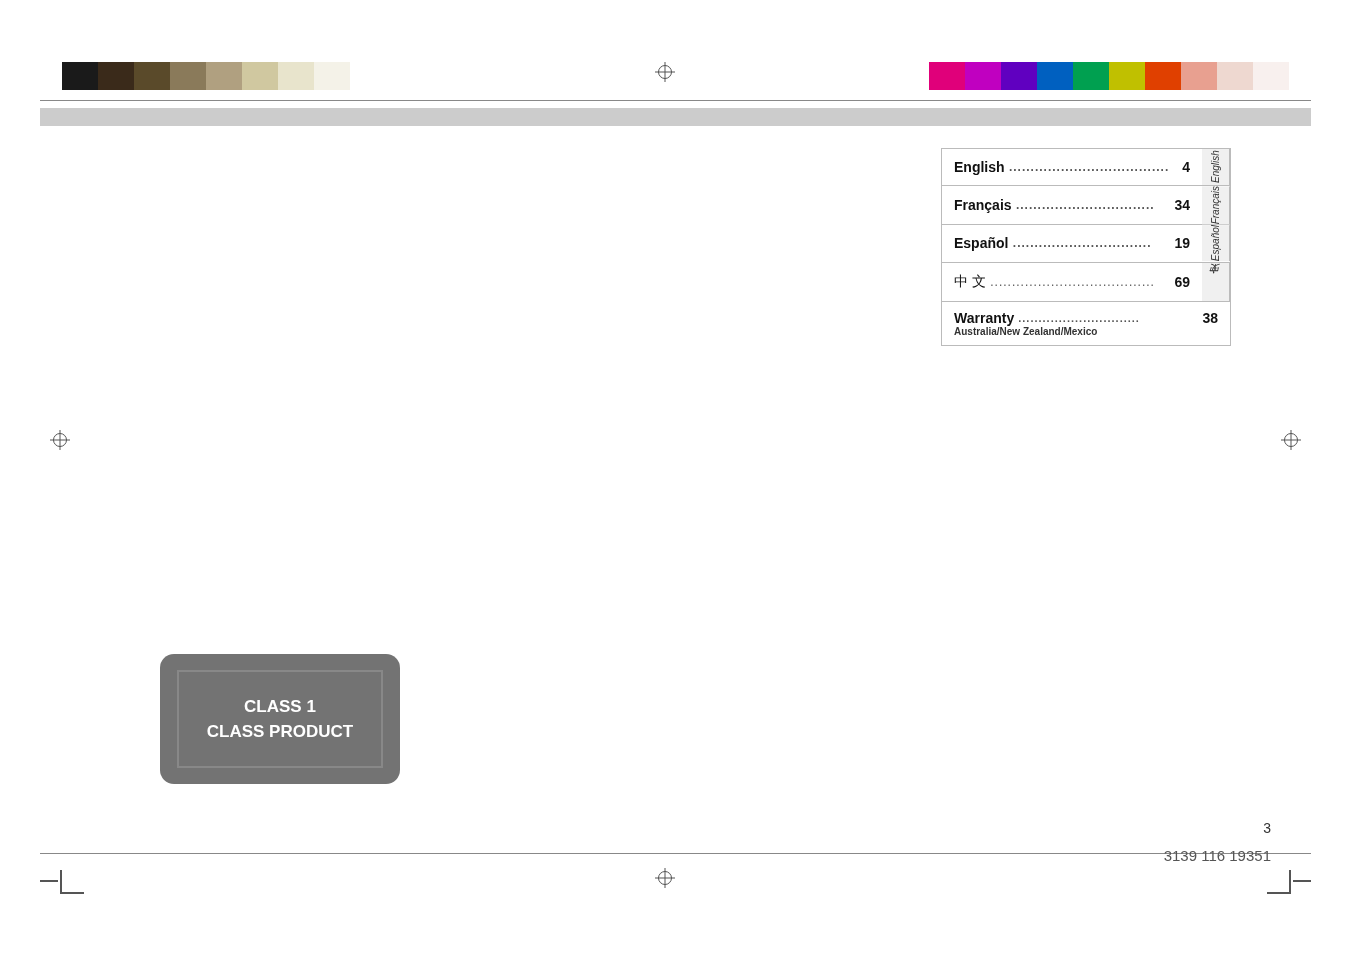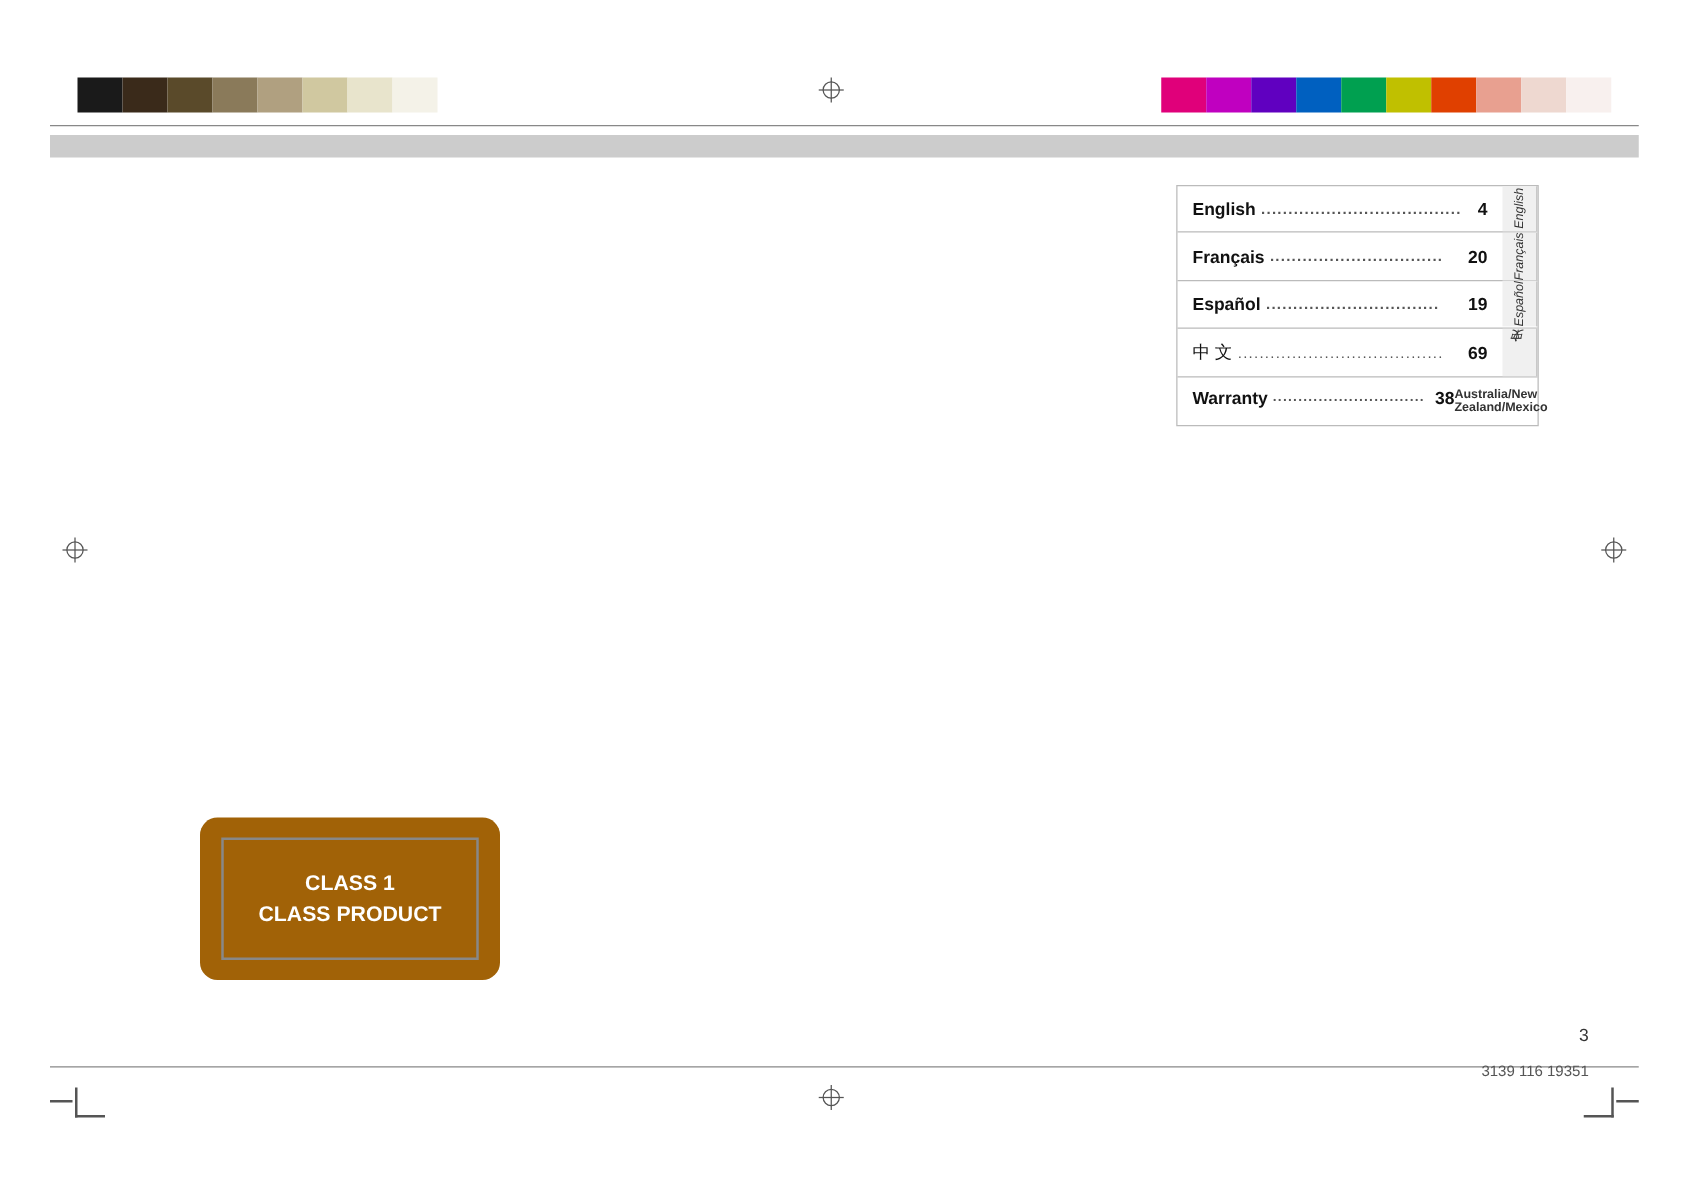--- a/index.html
+++ b/index.html
@@ -119,21 +119,21 @@
       display: flex;
       align-items: center;
     }
 
     .toc-main.chinese {
       font-weight: normal;
       font-size: 14px;
     }
 
     .toc-main.warranty {
-      flex-direction: row;
+      flex-direction: column;
       align-items: flex-start;
       padding: 8px 12px;
     }
 
     .toc-main .warranty-title {
       font-weight: bold;
       font-size: 14px;
     }
 
     .toc-main .warranty-sub {
@@ -183,21 +183,21 @@
       background: #888;
     }
 
     
     .laser-box {
       position: absolute;
       bottom: 170px;
       left: 160px;
       width: 240px;
       height: 130px;
-      background: #a16207;
+      background: #737373;
       border-radius: 14px;
       display: flex;
       flex-direction: column;
       align-items: center;
       justify-content: center;
       padding: 8px;
     }
 
     .laser-box-inner {
       border: 2px solid #888;
@@ -224,21 +224,21 @@
       right: 80px;
       font-size: 14px;
       color: #333;
     }
 
     
     .product-code {
       position: absolute;
       bottom: 90px;
       right: 80px;
-      font-size: 12px;
+      font-size: 15px;
       color: #555;
     }
 
     
     .corner-mark {
       position: absolute;
       width: 24px;
       height: 24px;
     }
     .corner-mark.bottom-left {
@@ -311,21 +311,21 @@
     </div>
     <div class="toc-tab">
       <span>English</span>
     </div>
   </div>
 
   <div class="toc-row">
     <div class="toc-main">
       <span>Français</span>
       <span class="dots">&nbsp;................................&nbsp;</span>
-      <span class="toc-label-num">20</span>
+      <span class="toc-label-num">34</span>
     </div>
     <div class="toc-tab">
       <span>Français</span>
     </div>
   </div>
 
   <div class="toc-row">
     <div class="toc-main">
       <span>Español</span>
       <span class="dots">&nbsp;................................&nbsp;</span>

